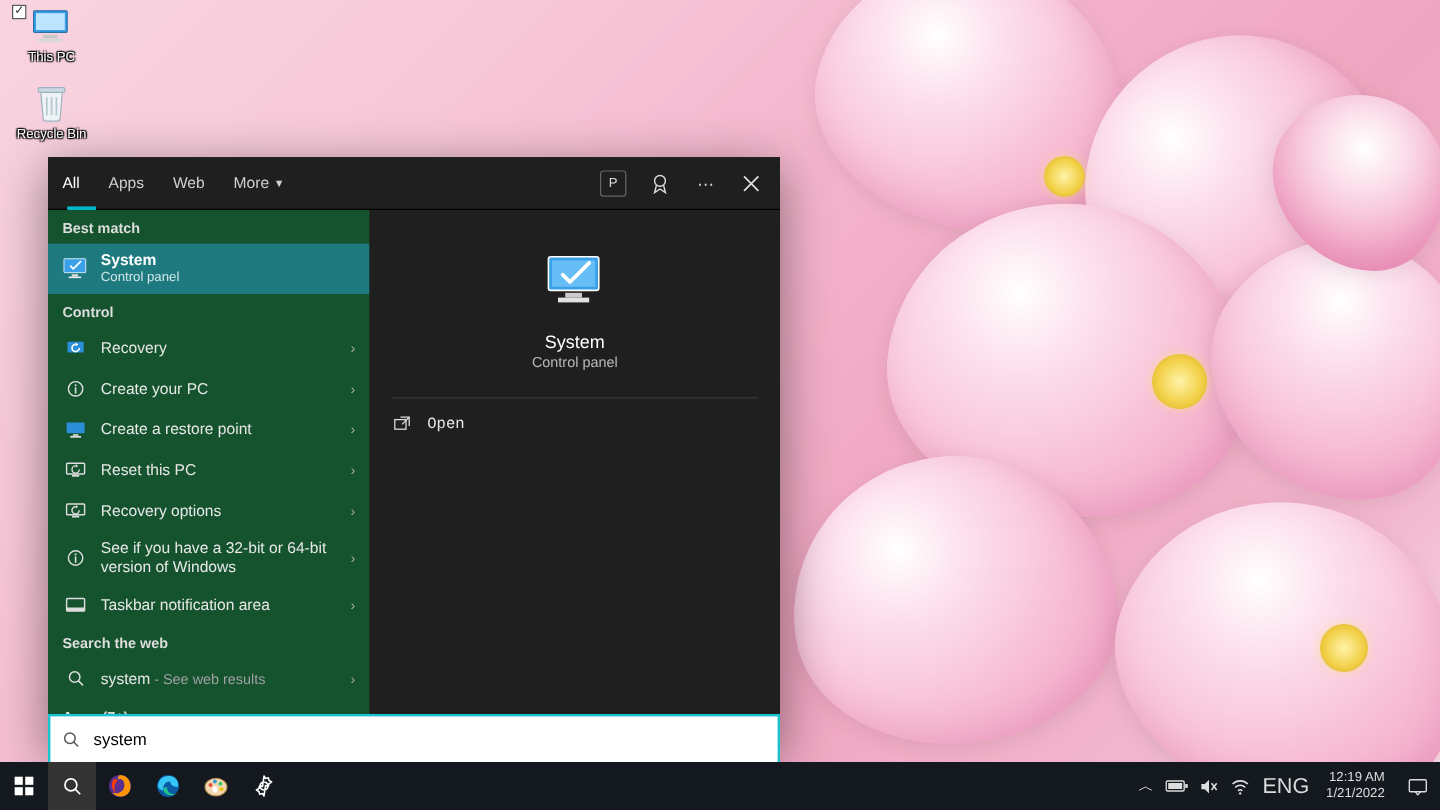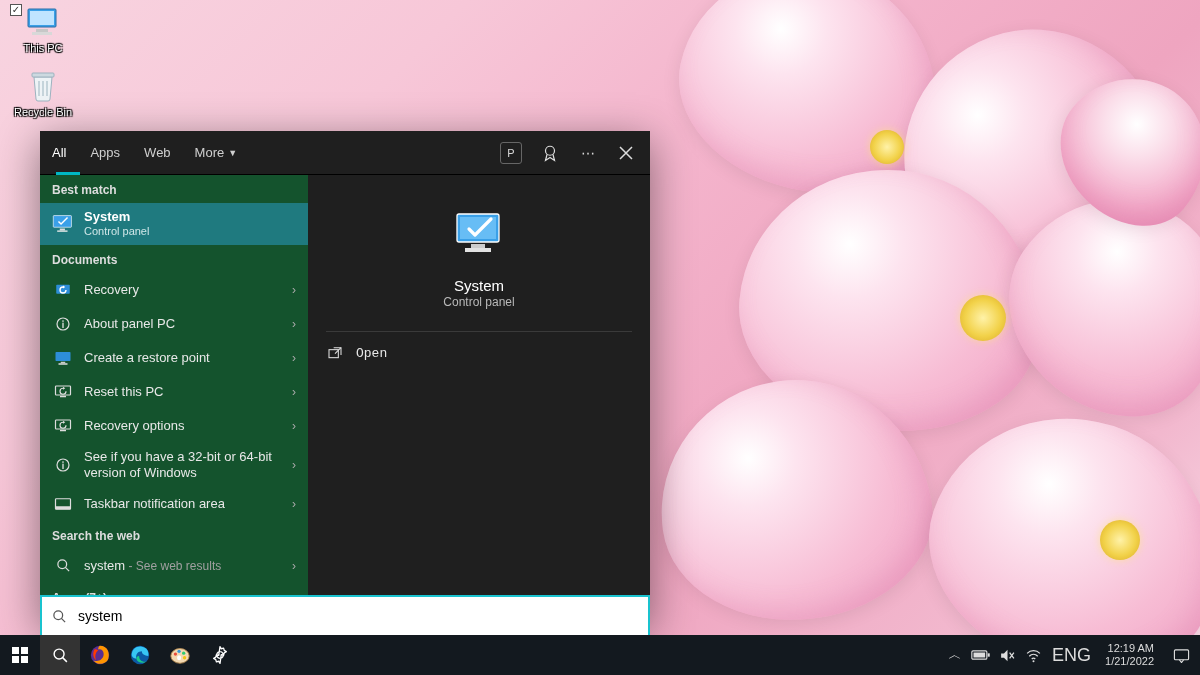--- a/index.html
+++ b/index.html
@@ -149,42 +149,42 @@
                 <rect x="8" y="25" width="16" height="2" fill="#eee"></rect>
                 <path d="M10 11 L14 15 L24 5" stroke="#fff" stroke-width="2.2" fill="none"></path>
               </svg>
           </span>
           <div class="tcol">
             <span class="ttl">System</span>
             <span class="sub">Control panel</span>
           </div>
         </div>
 
-        <div class="sec-hdr">Documents</div>
+        <div class="sec-hdr">Control</div>
 
         <div class="row">
           <span class="iconbox">
               <svg width="18" height="18" viewBox="0 0 24 24">
                 <rect x="3" y="5" width="18" height="12" rx="1" fill="#2d8ed8"></rect>
                 <path d="M12 8 a4 4 0 1 0 4 4" stroke="#fff" stroke-width="1.8" fill="none"></path>
                 <path d="M12 6 L12 10 L15 8 Z" fill="#fff"></path>
               </svg>
             </span>
           <span class="txt">Recovery</span>
           <span class="chev">›</span>
         </div>
         <div class="row">
           <span class="iconbox">
               <svg width="16" height="16" viewBox="0 0 24 24">
                 <circle cx="12" cy="12" r="9" fill="none" stroke="#ddd" stroke-width="1.8"></circle>
                 <circle cx="12" cy="7.5" r="1.3" fill="#ddd"></circle>
                 <rect x="11" y="10" width="2" height="8" fill="#ddd"></rect>
               </svg>
             </span>
-          <span class="txt">About panel PC</span>
+          <span class="txt">Create your PC</span>
           <span class="chev">›</span>
         </div>
         <div class="row">
           <span class="iconbox">
               <svg width="18" height="16" viewBox="0 0 24 20">
                 <rect x="2" y="2" width="20" height="12" rx="1" fill="#2d8ed8"></rect>
                 <rect x="9" y="15" width="6" height="2" fill="#ccc"></rect>
                 <rect x="6" y="17" width="12" height="2" fill="#ddd"></rect>
               </svg>
             </span>

